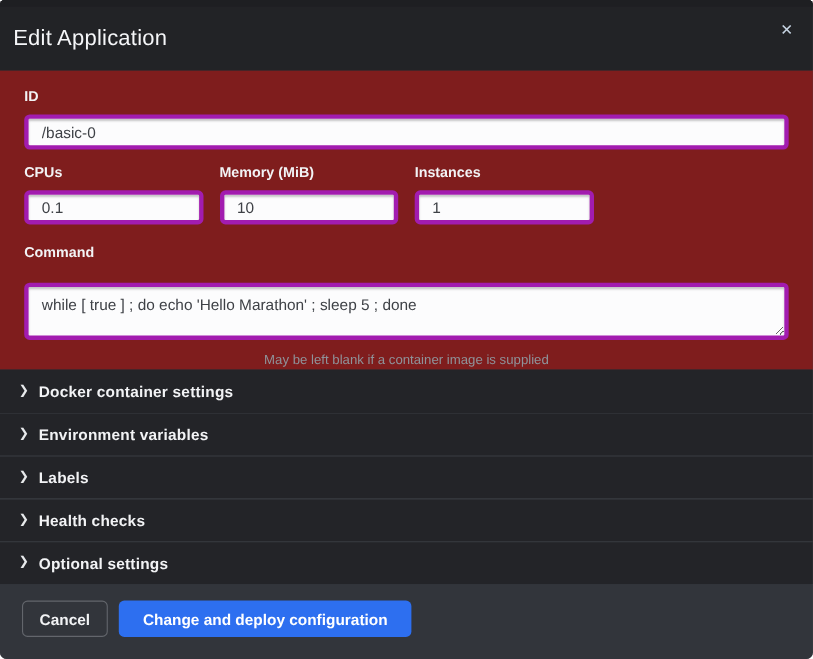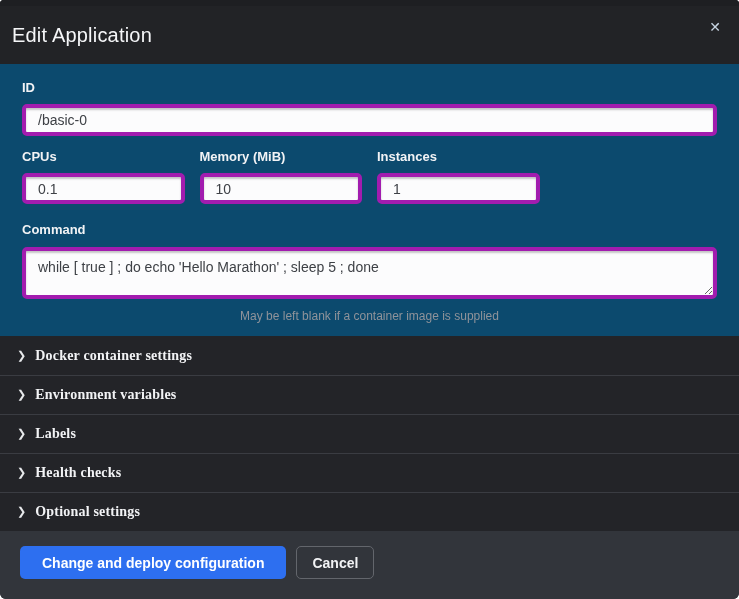--- a/index.html
+++ b/index.html
@@ -30,21 +30,21 @@
     letter-spacing: 0.2px;
   }
   .close-btn {
     position: absolute; top: 10px; right: 14px;
     color: #c7d4e2; font-size: 14px; line-height: 14px;
     cursor: pointer; padding: 4px;
     font-weight: 700;
   }
   
   .modal-body {
-    background: #0c4a6e;
+    background: #7f1d1d;
     padding: 16px 22px 0 22px;
     flex: 0 0 272px;
   }
   .field-label {
     display: block;
     color: #f2f3f5; font-size: 13px; font-weight: 700;
     margin-bottom: 9px;
   }
   .text-input, .text-area {
     width: 100%;
@@ -59,21 +59,21 @@
   }
   .text-input { height: 32px; padding: 0 12px; }
   .id-group { margin-bottom: 13px; }
   .fields-row {
     display: grid;
     grid-template-columns: repeat(4, 1fr);
     gap: 15px;
     margin-bottom: 18px;
   }
   .fields-row .text-input { height: 31px; }
-  .command-group .field-label { margin-bottom: 10px; }
+  .command-group .field-label { margin-bottom: 20px; }
   .text-area {
     height: 52px;
     padding: 7px 12px;
     resize: vertical;
     line-height: 1.35;
   }
   .help-text {
     color: #8f939a; font-size: 12px;
     margin-top: 6px;
     text-align: center;
@@ -93,21 +93,20 @@
     box-shadow: inset 0 1px 0 #3a3c42;
   }
   .accordion-chevron {
     color: #e8eaec; font-size: 11px; line-height: 11px;
     margin-right: 9px;
     font-weight: 700;
   }
   .accordion-label {
     color: #f2f3f5; font-size: 14px; font-weight: 700;
     letter-spacing: 0.2px;
-    font-family: Liberation Serif, serif;
   }
   
   .modal-footer {
     background: #32353b;
     flex: 1 1 auto;
     display: flex; align-items: flex-start;
     padding: 15px 0 0 20px;
     gap: 10px;
   }
   .btn {
@@ -194,17 +193,17 @@
     </div>
 
     <div class="accordion-row">
       <span class="accordion-chevron">❯</span>
       <span class="accordion-label">Optional settings</span>
     </div>
 
   </div>
 
   <div class="modal-footer">
+    <button class="btn btn-secondary">Cancel</button>
     <button class="btn btn-primary">Change and deploy configuration</button>
-    <button class="btn btn-secondary">Cancel</button>
   </div>
 
 </div>
 
 </body></html>

